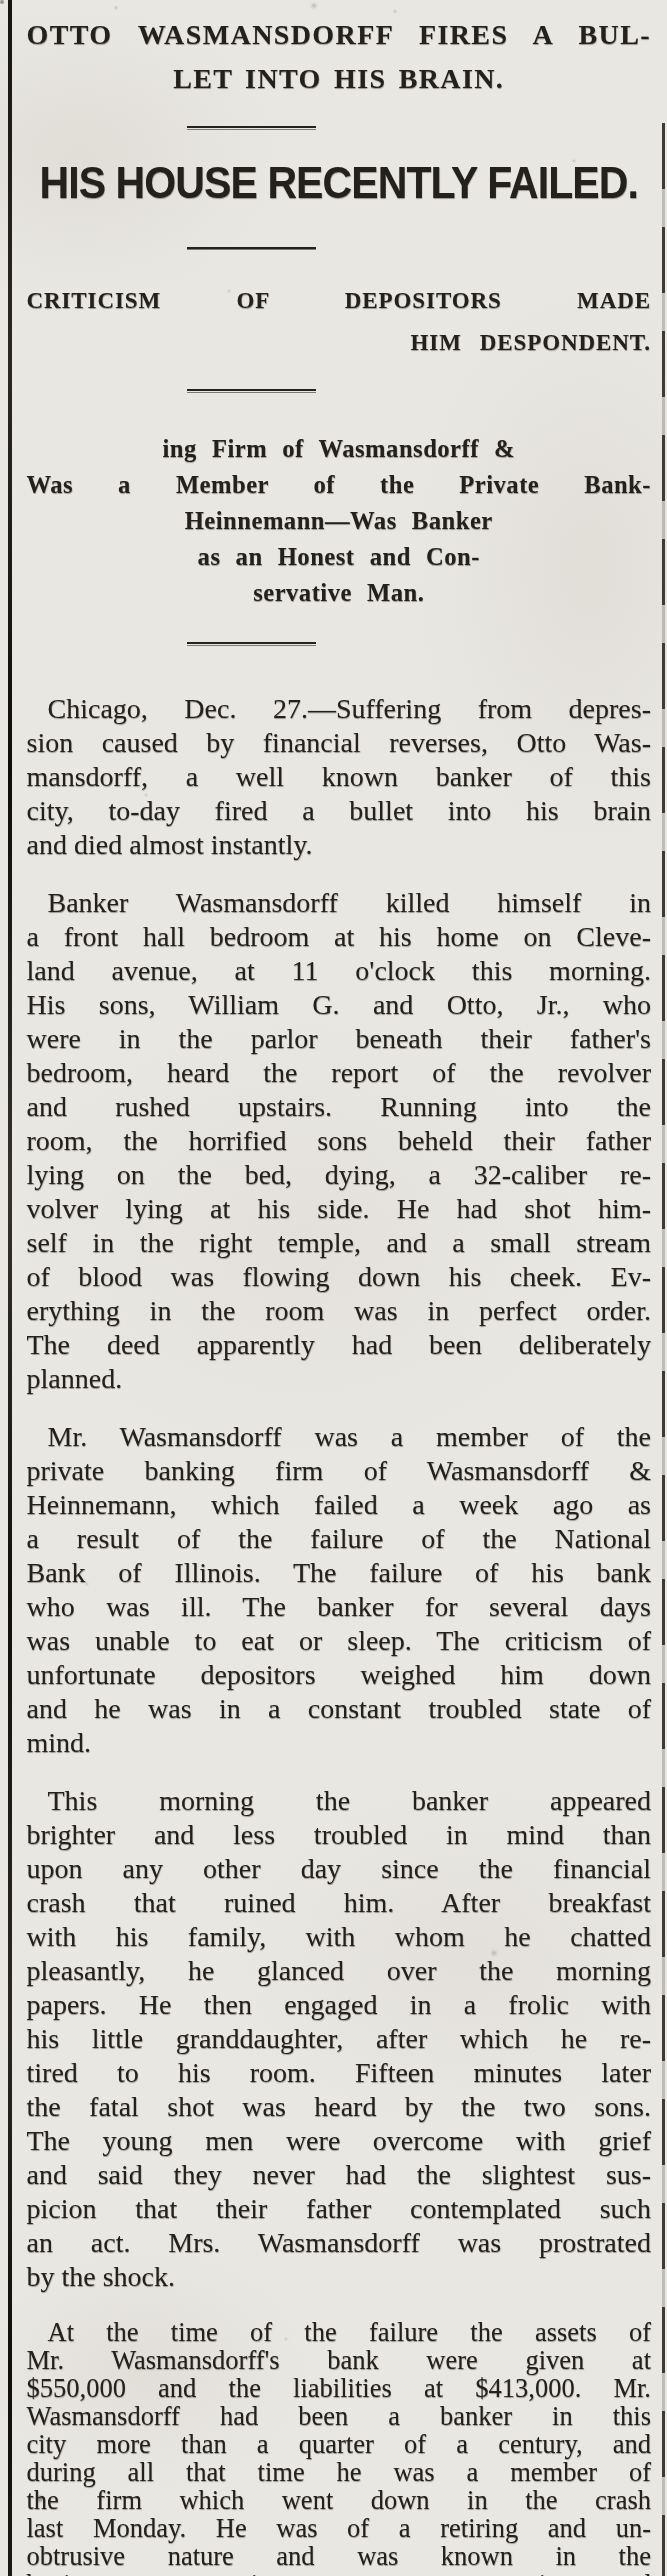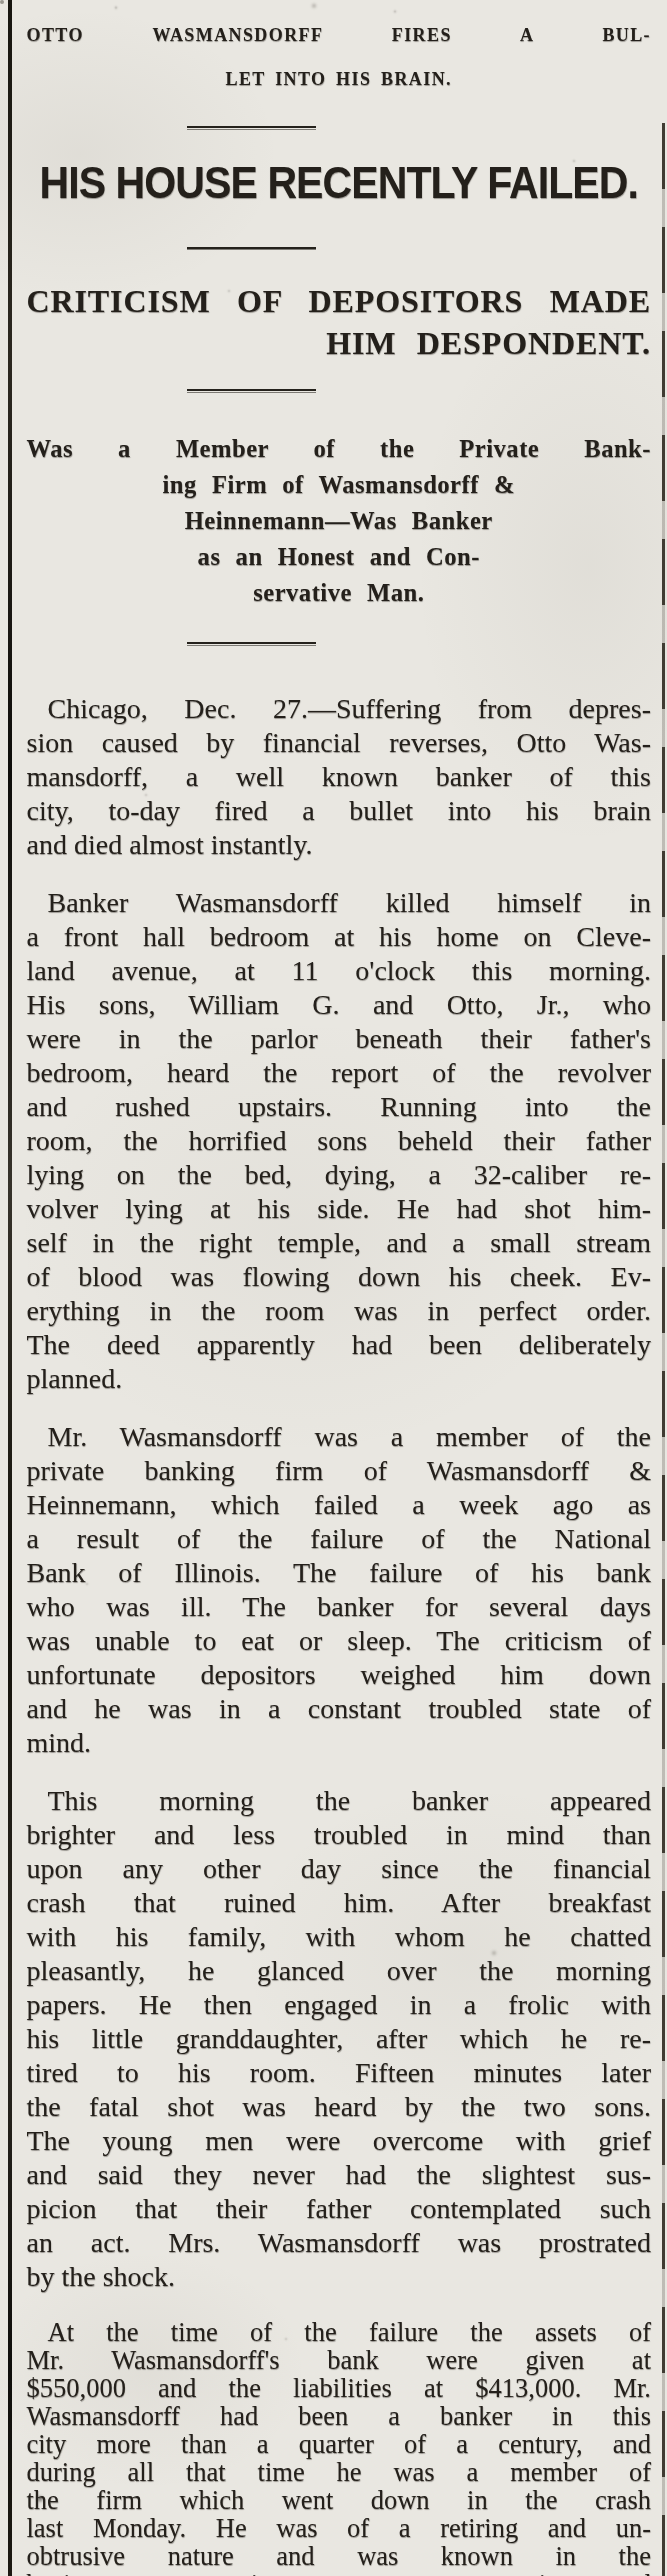--- a/index.html
+++ b/index.html
@@ -51,21 +51,21 @@
       rgba(64,59,50,0.25) 66px, rgba(64,59,50,0.25) 104px);
   }
   .content {
     position: absolute; left: 26.5px; right: 17px; top: 0;
     text-shadow: 0.4px 0.5px 0.8px rgba(35,31,26,0.40);
   }
   .tline { white-space: nowrap; }
 
   .headline-primary {
     margin-top: 13.2px;
-    font-weight: bold; font-size: 18px; line-height: 44px;
+    font-weight: bold; font-size: 28px; line-height: 44px;
     letter-spacing: 1.4px; word-spacing: 3.8px;
   }
   .headline-primary .tline { text-align: center; }
   .headline-primary .tline-first { text-align: justify; text-align-last: justify; }
 
   .divider {
     width: 129px; height: 3.8px; margin-left: 160px;
     background: linear-gradient(to bottom,
       #25221c 0%, #25221c 52%, rgba(37,34,28,0) 52%,
       rgba(37,34,28,0) 68%, rgba(37,34,28,0.55) 68%, rgba(37,34,28,0.55) 100%);
@@ -78,21 +78,21 @@
   .headline-secondary {
     margin-top: 28px; height: 51px;
     font-family: "Liberation Sans", "DejaVu Sans", sans-serif;
     font-weight: bold; font-size: 41px; line-height: 51px;
     letter-spacing: -0.9px; text-align: center; white-space: nowrap;
     transform: scaleY(1.10); transform-origin: 50% 50%;
   }
 
   .headline-tertiary {
     margin-top: 30px;
-    font-weight: bold; font-size: 32px; line-height: 42px;
+    font-weight: bold; font-size: 23px; line-height: 42px;
     letter-spacing: 0.9px;
   }
   .headline-tertiary .tline { text-align: right; word-spacing: 11.4px; }
   .headline-tertiary .tline-first { text-align: justify; text-align-last: justify; }
 
   .deck-headline {
     margin-top: 38px;
     font-weight: bold; font-size: 24.6px; line-height: 36px;
     letter-spacing: 0.5px;
   }
@@ -128,22 +128,22 @@
   <div class="divider d2"></div>
 
   <div class="headline-tertiary">
       <div class="tline tline-first">CRITICISM OF DEPOSITORS MADE</div>
       <div class="tline tline-last">HIM DESPONDENT.</div>
     </div>
 
   <div class="divider d3"></div>
 
   <div class="deck-headline">
+      <div class="tline">ing Firm of Wasmansdorff &amp;</div>
       <div class="tline tline-first">Was a Member of the Private Bank-</div>
-      <div class="tline">ing Firm of Wasmansdorff &amp;</div>
       <div class="tline">Heinnemann—Was Banker</div>
       <div class="tline">as an Honest and Con-</div>
       <div class="tline tline-last">servative Man.</div>
     </div>
 
   <div class="divider d4"></div>
 
   <div class="article-body">
     <div class="para">
         <div class="tline tline-first">Chicago, Dec. 27.—Suffering from depres-</div>

